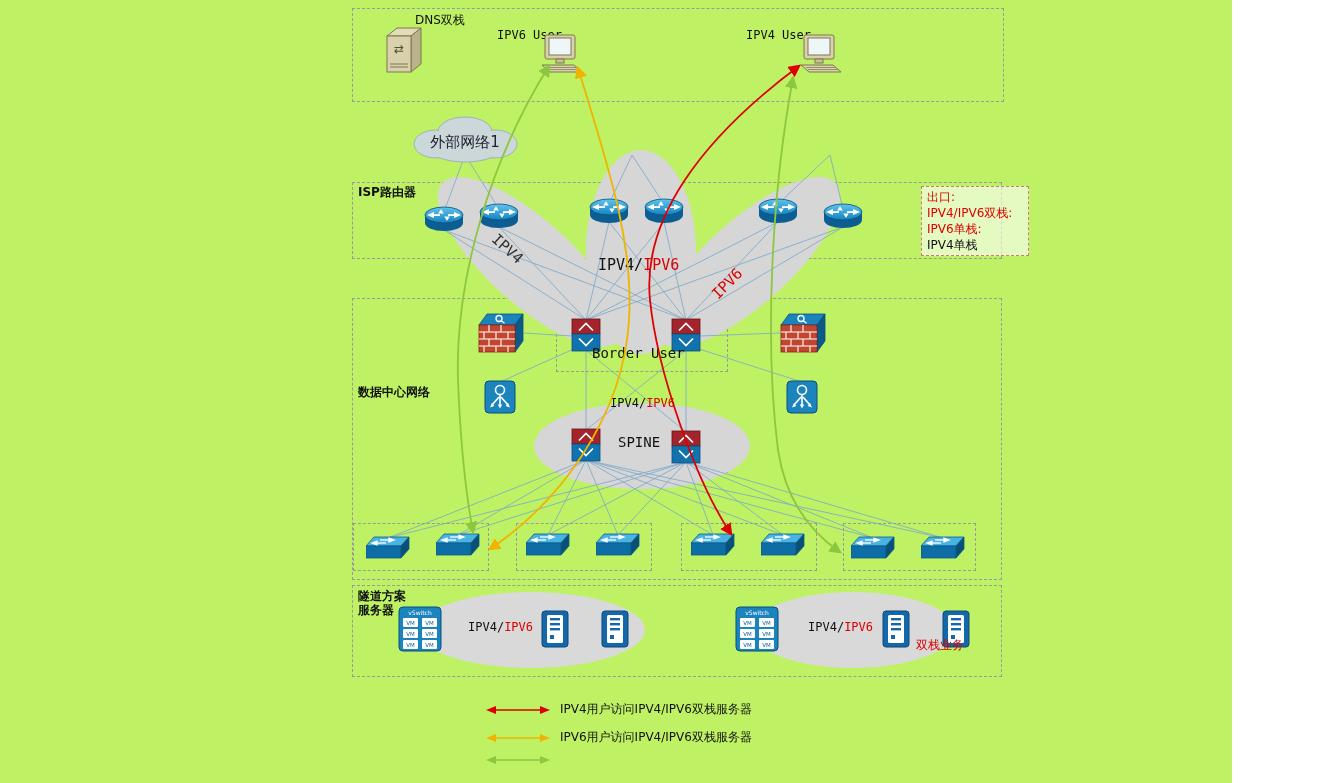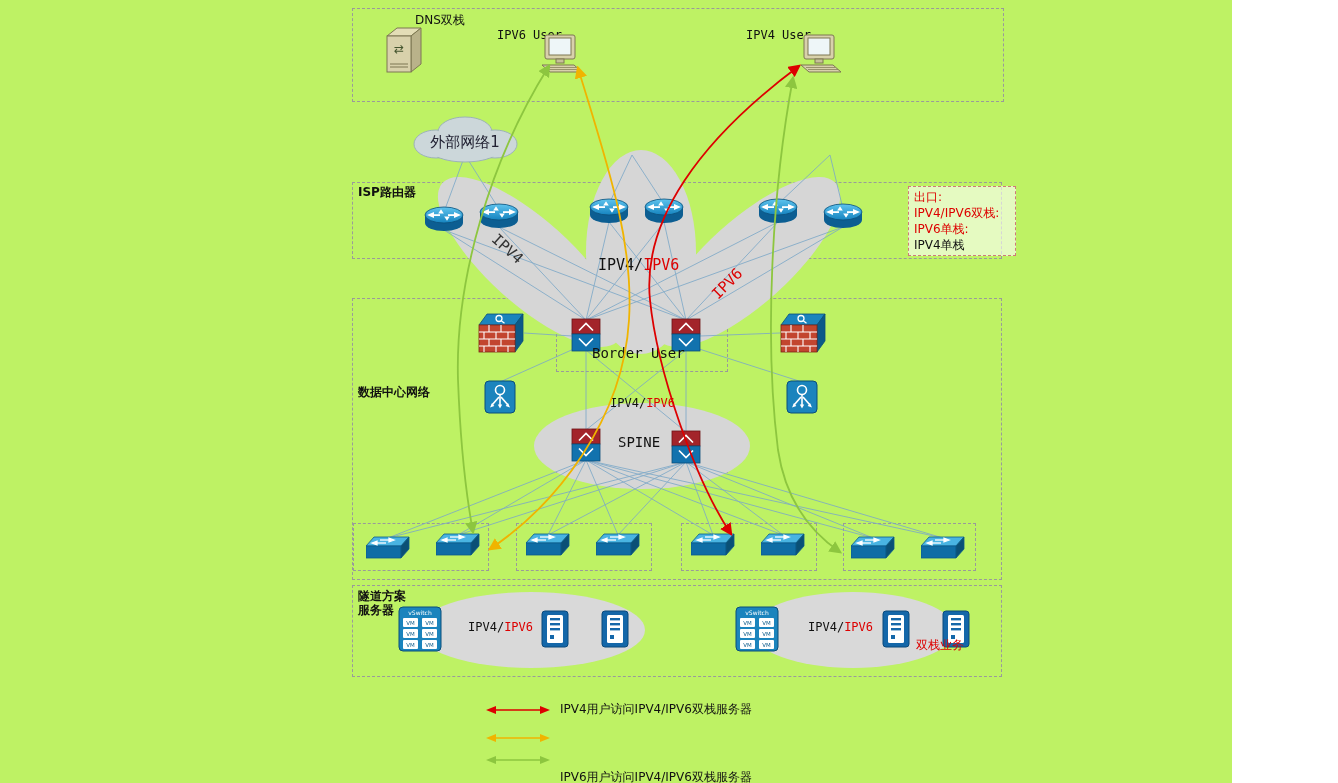--- a/index.html
+++ b/index.html
@@ -1,19 +1,19 @@
 <!DOCTYPE html>
 <html><head>
 <meta charset="utf-8">
 <style>
   html,body{margin:0;padding:0;background:#fff;}
   body{font-family:"DejaVu Sans","Liberation Sans",sans-serif;color:#111;}
   #canvas{position:relative;width:1232px;height:783px;background:#bef264;overflow:hidden;}
   .dbox{position:absolute;border:1px dashed #9a9a9a;}
-  .dbox-red{position:absolute;border:1px dashed #cf7a7a;}
+  .dbox-red{position:absolute;border:1px dashed #cf7a7a;margin-left:13px;}
   svg.layer{position:absolute;left:0;top:0;pointer-events:none;}
   .icon{position:absolute;line-height:0;}
   .lbl{position:absolute;white-space:nowrap;font-size:12px;color:#111;}
   .mono{font-family:"DejaVu Sans Mono","Liberation Mono",monospace;}
   .bold{font-weight:bold;}
   .red{color:#dd0000;}
   .big{font-size:15px;}
   .mid{font-size:14px;}
   .sm13{font-size:12px;}
   .rot42{transform:rotate(42deg);transform-origin:left top;}
@@ -561,20 +561,20 @@
         <line x1="9" y1="6" x2="55" y2="6" stroke="currentColor" stroke-width="1.6"></line>
         <polygon points="0,6 10,2 10,10" fill="currentColor"></polygon>
         <polygon points="64,6 54,2 54,10" fill="currentColor"></polygon>
       </svg></span>
   <span class="legend-text" style="left:560px;top:702px;">IPV4用户访问IPV4/IPV6双栈服务器</span>
   <span class="legend-arrow yellow" style="left:486px;top:732px;"><svg width="64" height="12" viewBox="0 0 64 12">
         <line x1="9" y1="6" x2="55" y2="6" stroke="currentColor" stroke-width="1.6"></line>
         <polygon points="0,6 10,2 10,10" fill="currentColor"></polygon>
         <polygon points="64,6 54,2 54,10" fill="currentColor"></polygon>
       </svg></span>
-  <span class="legend-text" style="left:560px;top:730px;margin-top:40px;">IPV6用户访问IPV4/IPV6双栈服务器</span>
+  <span class="legend-text" style="left:560px;top:730px;">IPV6用户访问IPV4/IPV6双栈服务器</span>
   <span class="legend-arrow green" style="left:486px;top:754px;"><svg width="64" height="12" viewBox="0 0 64 12">
         <line x1="9" y1="6" x2="55" y2="6" stroke="currentColor" stroke-width="1.6"></line>
         <polygon points="0,6 10,2 10,10" fill="currentColor"></polygon>
         <polygon points="64,6 54,2 54,10" fill="currentColor"></polygon>
       </svg></span>
 
 </div>
 
 </body></html>

